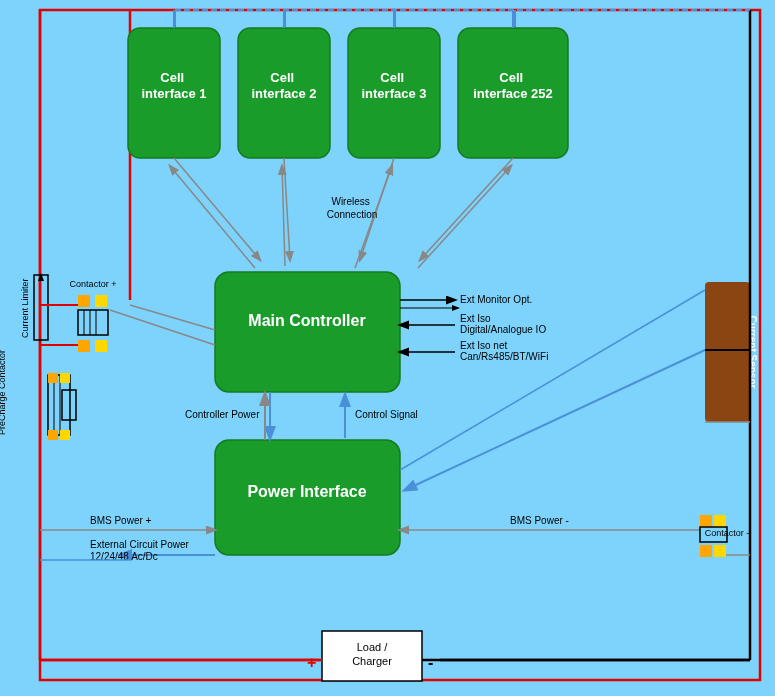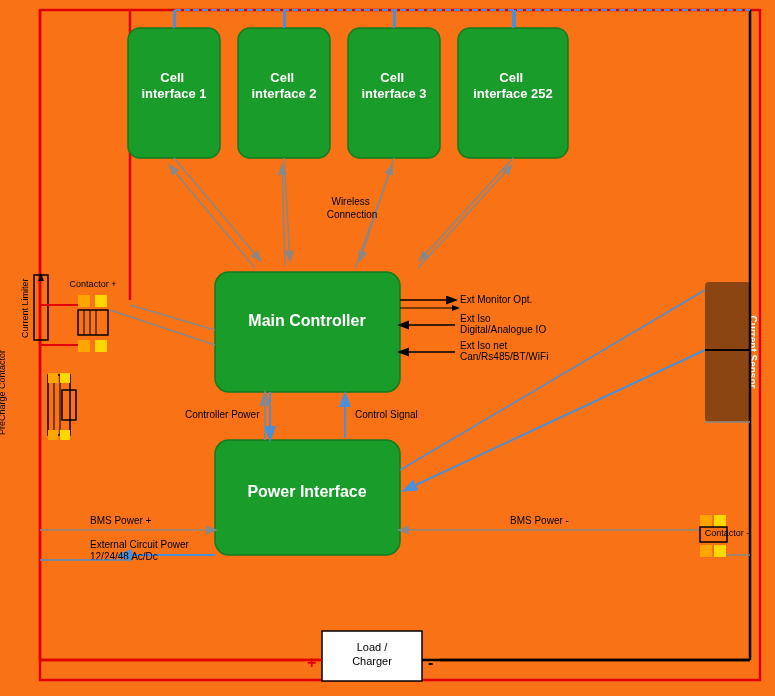--- a/index.html
+++ b/index.html
@@ -8,21 +8,21 @@
       height: 696px;
       background: #fff;
       font-family: Arial, sans-serif;
       font-size: 11px;
       overflow: hidden;
     }
     .diagram-container {
       position: relative;
       width: 775px;
       height: 696px;
-      background: #f97316;
+      background: #7dd3fc;
     }
     svg.diagram-svg {
       position: absolute;
       top: 0; left: 0;
       width: 775px;
       height: 696px;
     }
   </style>
 </head>
 <body>

